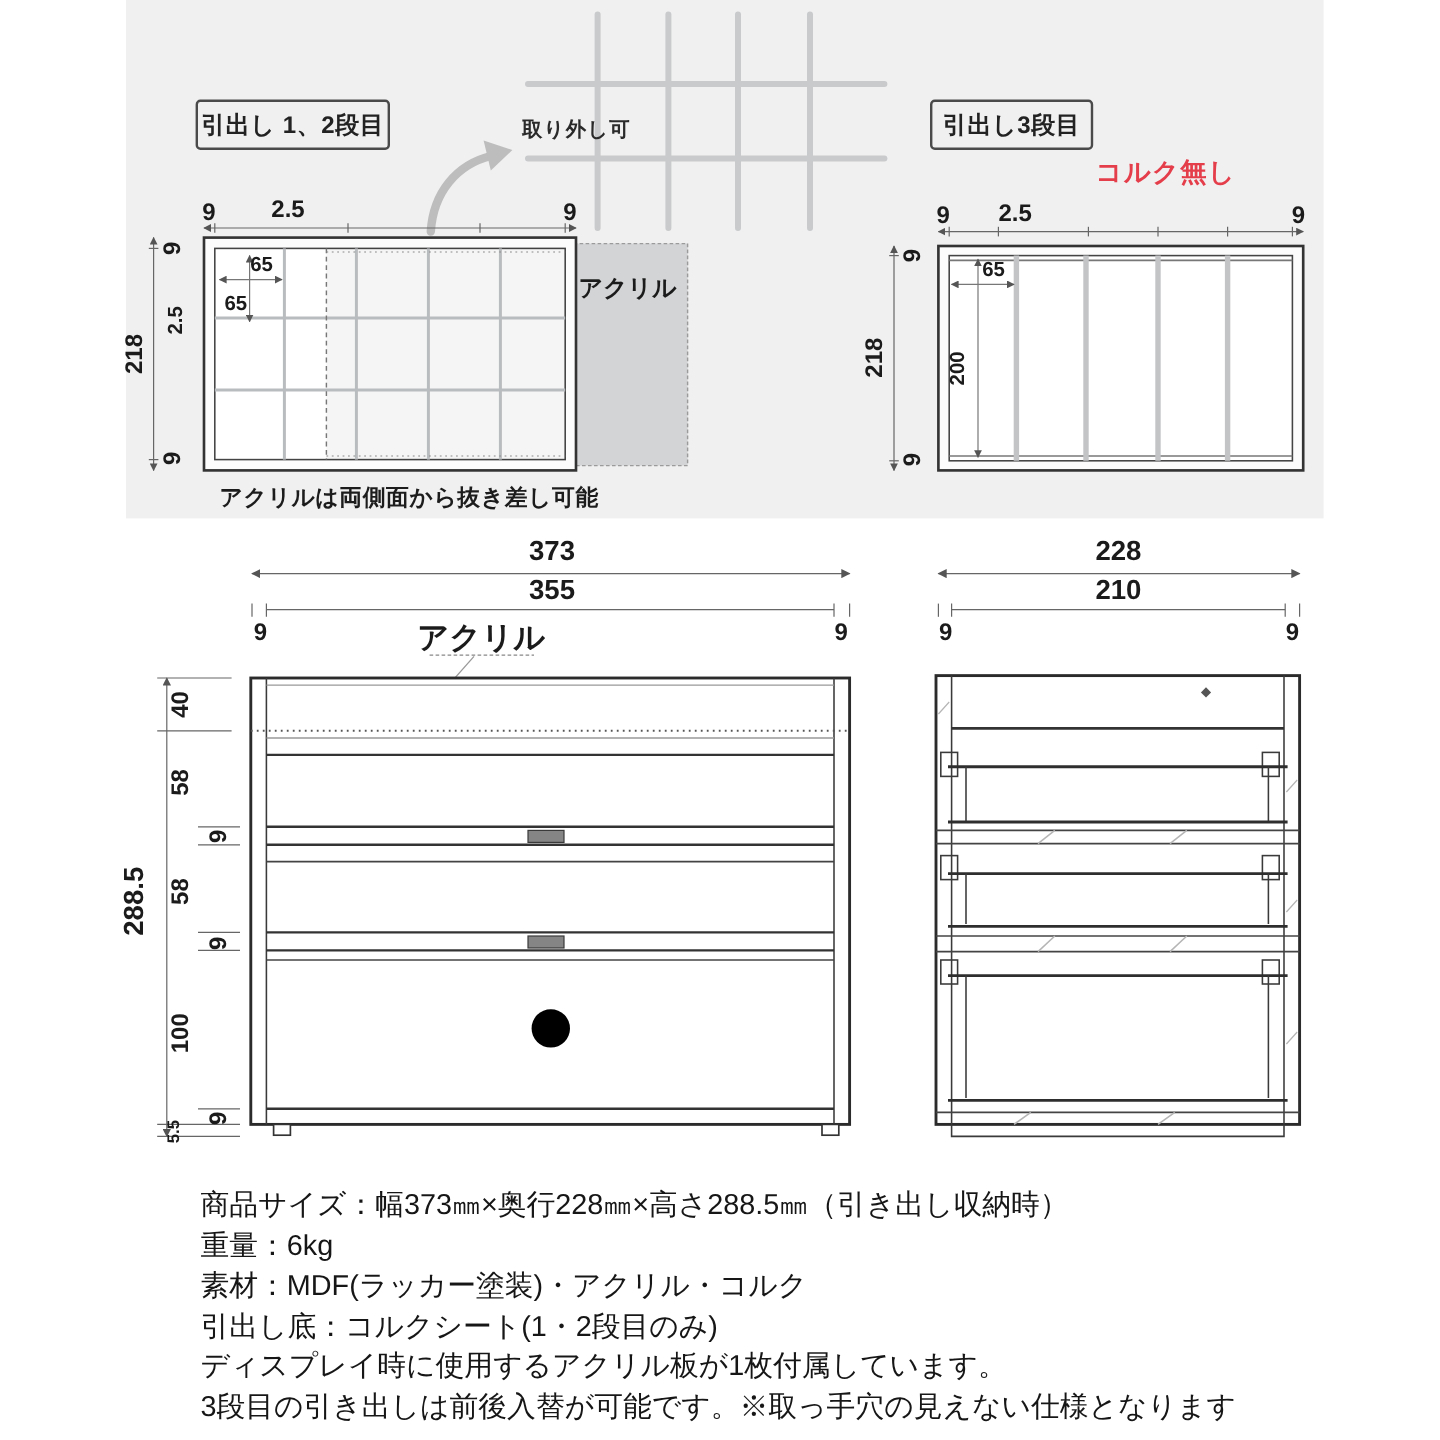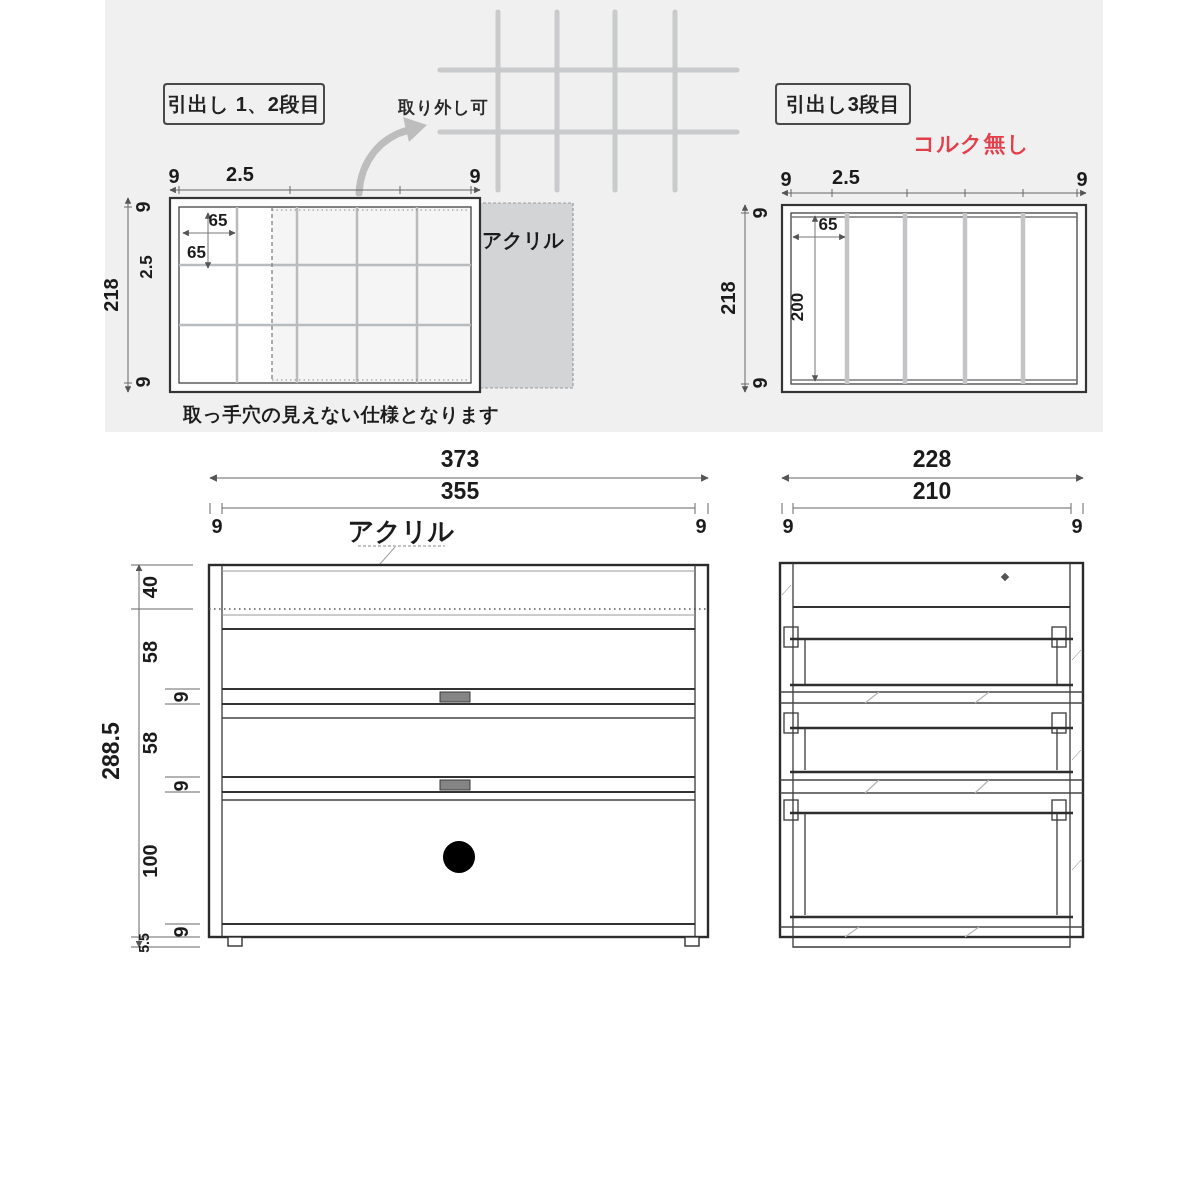--- a/index.html
+++ b/index.html
@@ -4,21 +4,21 @@
 <style>
   html,body{margin:0;padding:0;background:#ffffff;}
   #stage{position:relative;width:1200px;height:1200px;background:#ffffff;overflow:hidden;
          font-family:"Liberation Sans",sans-serif;}
   .panel{position:absolute;left:105px;top:0;width:998px;height:432px;background:#f0f0f1;}
   .abs{position:absolute;}
   .label-box{position:absolute;display:flex;align-items:center;justify-content:center;
              border:2px solid #4a4a4a;border-radius:4px;font-weight:700;font-size:20px;
              color:#222;letter-spacing:.5px;background:transparent;}
   .badge-red{position:absolute;font-weight:700;font-size:22px;color:#e53e4b;letter-spacing:1px;margin-top:39px;}
-  .note{position:absolute;font-weight:700;font-size:17px;color:#2a2a2a;letter-spacing:1px;}
+  .note{position:absolute;font-weight:700;font-size:17px;color:#2a2a2a;letter-spacing:1px;margin-left:37px;}
   .caption{position:absolute;font-weight:700;font-size:19px;color:#1c1c1c;letter-spacing:.5px;}
   .specs{position:absolute;left:167px;top:988px;width:920px;color:#161616;
          font-size:24px;line-height:33.5px;font-weight:400;}
   svg text{font-family:"Liberation Sans",sans-serif;fill:#1b1b1b;}
   .dim{font-size:20px;font-weight:700;}
   .dim-s{font-size:17px;font-weight:700;}
   .dim-xs{font-size:14px;font-weight:700;}
   .dim-l{font-size:23px;font-weight:700;}
   .acr{font-size:20px;font-weight:700;}
   .acr-l{font-size:26px;font-weight:700;}
@@ -109,21 +109,21 @@
     <g stroke="#777" stroke-width="1">
       <line x1="83" y1="83" x2="135" y2="83" marker-start="url(#arrA)" marker-end="url(#arrA)"></line>
       <line x1="108" y1="63" x2="108" y2="118" marker-start="url(#arrA)" marker-end="url(#arrA)"></line>
     </g>
     <text class="dim-s" x="118" y="76" text-anchor="middle">65</text>
     <text class="dim-s" x="87" y="108" text-anchor="start">65</text>
 
     <text class="acr" x="382" y="97" text-anchor="start">アクリル</text>
   </svg>
 
-  <div class="caption" style="left:183px;top:402px;">取っ手穴の見えない仕様となります</div>
+  <div class="caption" style="left:183px;top:402px;">アクリルは両側面から抜き差し可能</div>
 
   <svg class="abs" style="left:715px;top:150px;" width="405" height="250" viewBox="0 0 405 250">
     <defs>
       <marker id="arrB" viewBox="0 0 10 10" refX="9" refY="5" markerWidth="6.5" markerHeight="6.5" orient="auto-start-reverse">
           <path d="M0,0 L10,5 L0,10 z" fill="#555"></path>
         </marker>
     </defs>
 
     <rect x="67" y="55" width="304" height="187" fill="#fcfcfc" stroke="#333" stroke-width="2.2"></rect>
     <rect x="76" y="63" width="286" height="171" fill="#ffffff" stroke="#444" stroke-width="1.3"></rect>
@@ -323,14 +323,22 @@
       <polyline points="58,492 58,502 335,502 335,492"></polyline>
     </g>
     <g stroke="#b5b5b5" stroke-width="1">
       <line x1="337" y1="215" x2="346" y2="205"></line>
       <line x1="337" y1="315" x2="346" y2="305"></line>
       <line x1="337" y1="425" x2="346" y2="415"></line>
       <line x1="47" y1="150" x2="56" y2="140"></line>
     </g>
   </svg>
 
+  <div class="specs">
+    <div>商品サイズ：幅373㎜×奥行228㎜×高さ288.5㎜（引き出し収納時）</div>
+    <div>重量：6kg</div>
+    <div>素材：MDF(ラッカー塗装)・アクリル・コルク</div>
+    <div>引出し底：コルクシート(1・2段目のみ)</div>
+    <div>ディスプレイ時に使用するアクリル板が1枚付属しています。</div>
+    <div>3段目の引き出しは前後入替が可能です。※取っ手穴の見えない仕様となります</div>
+  </div>
 
 </div>
 
 </body></html>

